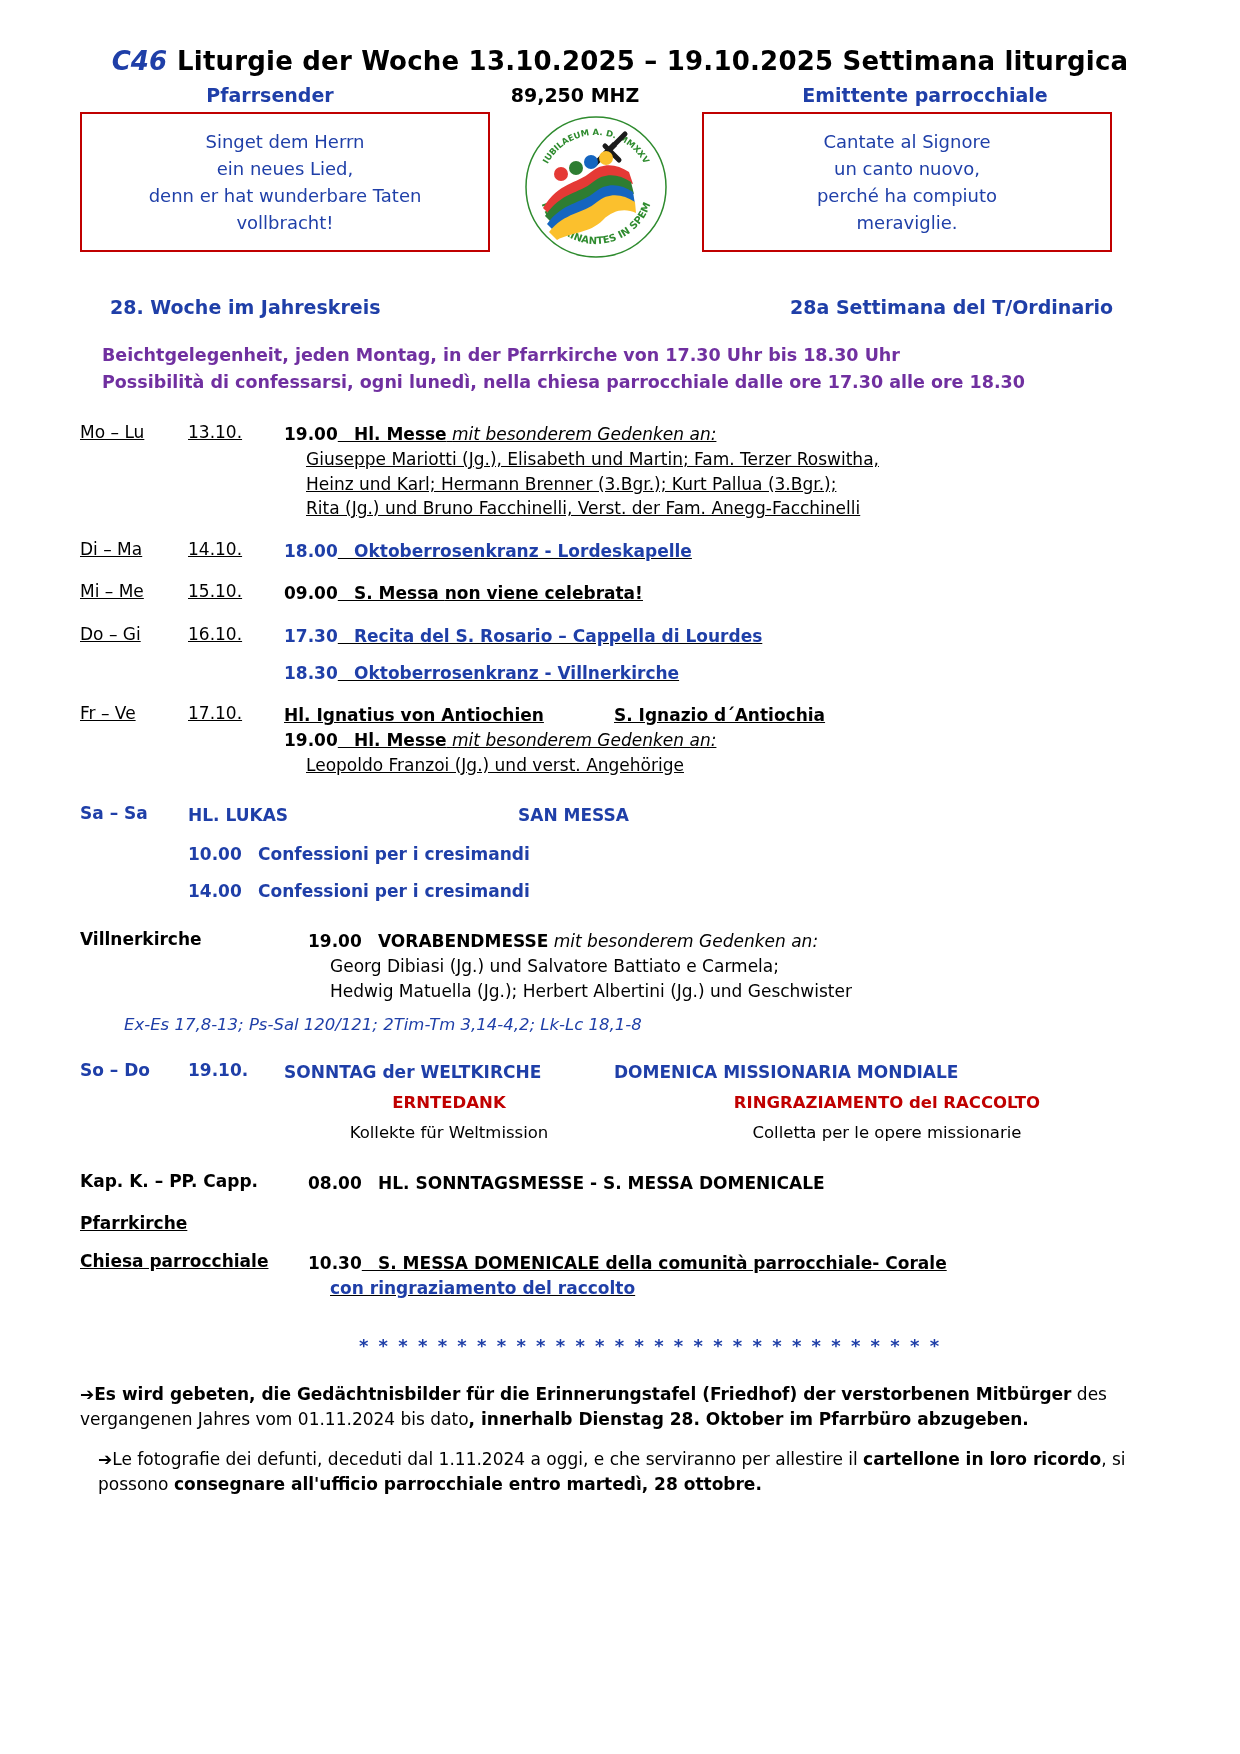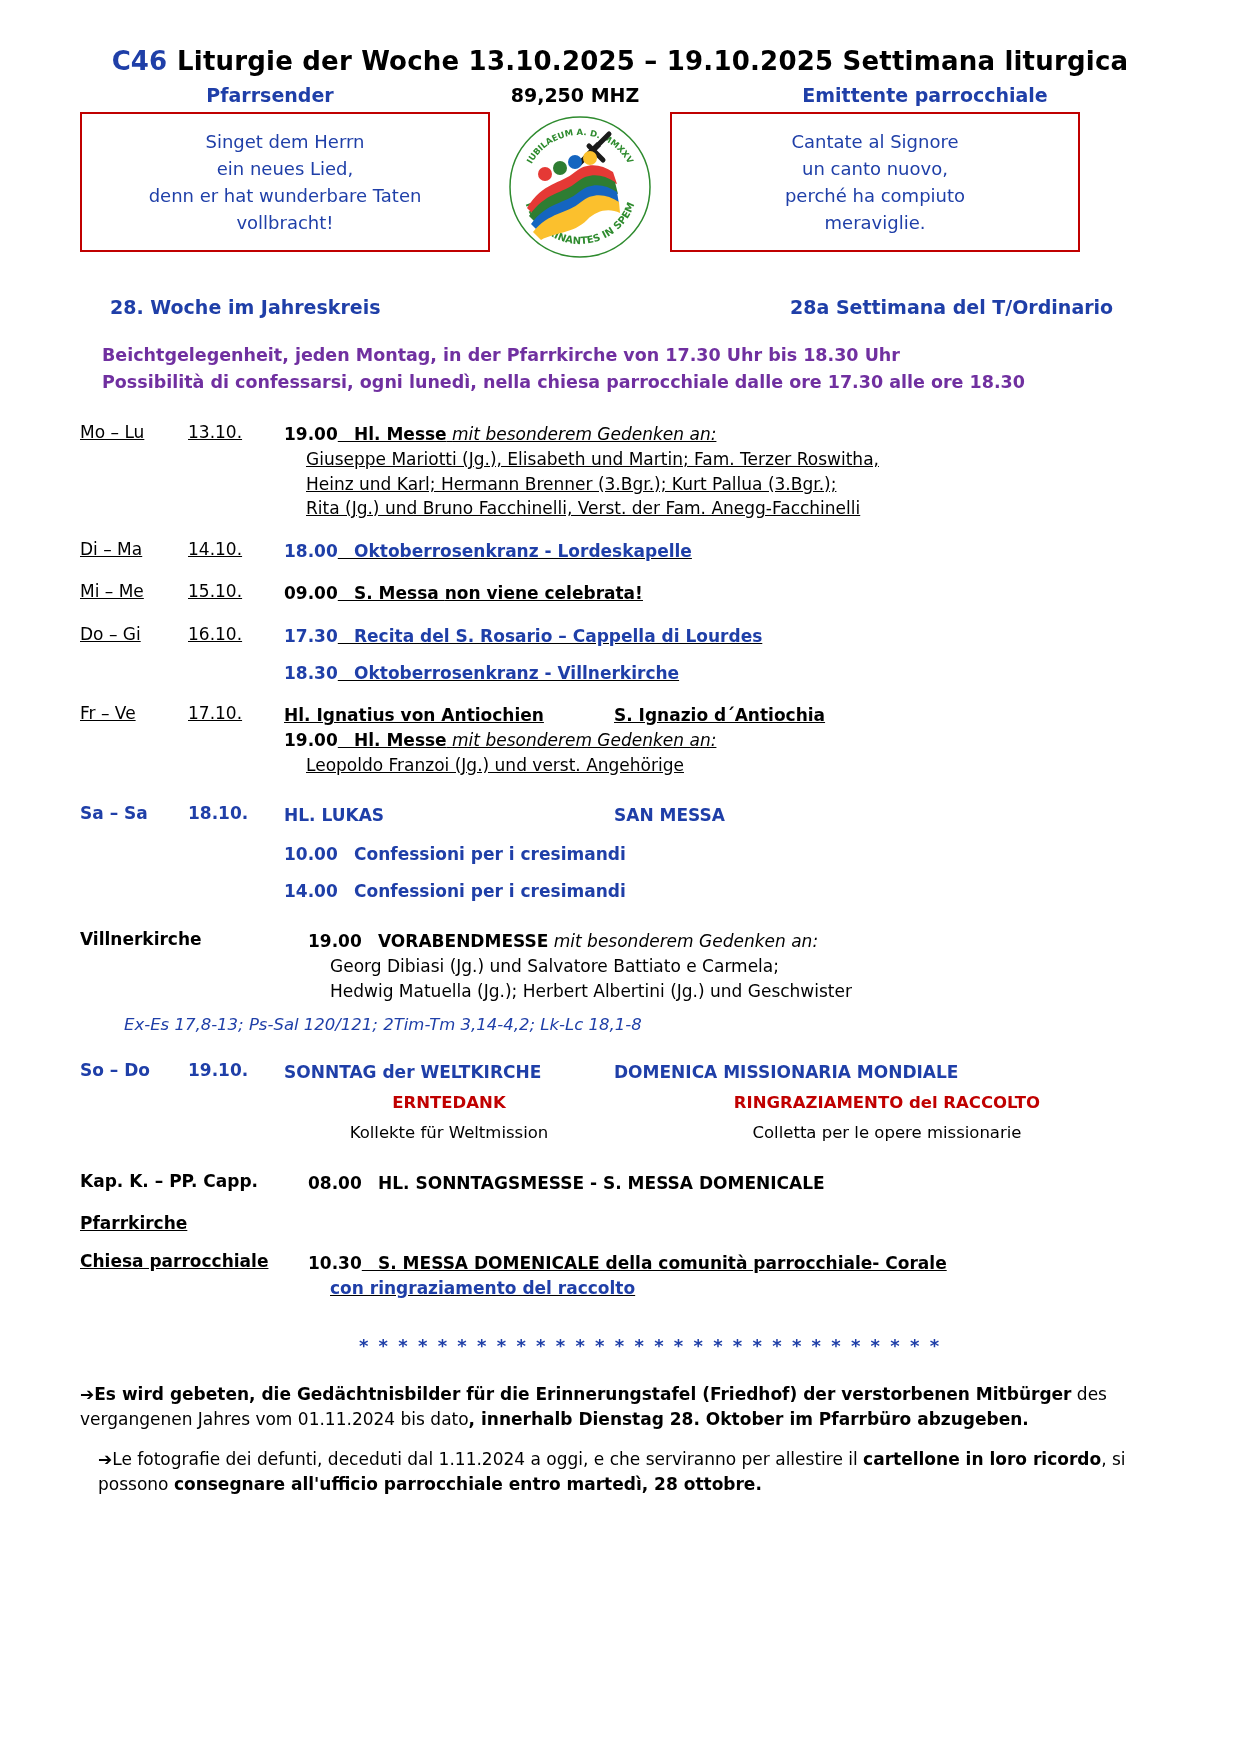--- a/index.html
+++ b/index.html
@@ -28,20 +28,21 @@
     align-items: baseline;
     justify-content: center;
     gap: 10px;
     white-space: nowrap;
     margin-top: 16px;
   }
   .title-code {
     color: #1f3fa8;
     font-weight: bold;
     font-size: 26px;
+    font-style: italic;
   }
   .title-main {
     color: #000;
     font-weight: bold;
     font-size: 26px;
     letter-spacing: 0.2px;
   }
 
   .subhead-row {
     display: flex;
@@ -52,21 +53,21 @@
     color: #1f3fa8;
   }
   .subhead-left { width: 380px; text-align: center; }
   .subhead-mid  { width: 230px; text-align: center; color: #000; }
   .subhead-right{ flex: 1; text-align: center; }
 
   .boxes-row {
     display: flex;
     align-items: flex-start;
     margin-top: 6px;
-    gap: 0px;
+    gap: 16px;
   }
   .quote-box {
     border: 2px solid #c00000;
     width: 410px;
     min-height: 140px;
     box-sizing: border-box;
     padding: 14px 10px;
     text-align: center;
     color: #1f3fa8;
     font-size: 18px;
@@ -320,21 +321,20 @@
           <span class="ital">mit besonderem Gedenken an:</span>
         </div>
         <div class="indent">
           <div>Leopoldo Franzoi (Jg.) und verst. Angehörige</div>
         </div>
       </div>
     </div>
 
     <div class="row gap-top-lg">
       <div class="c-day bold blue">Sa – Sa</div>
-      <div class="c-date bold blue">18.10.</div>
       <div class="c-body">
         <div class="two-col">
           <div class="left bold blue">HL. LUKAS</div>
           <div class="right bold blue">SAN MESSA</div>
         </div>
         <div style="margin-top:14px">
           <span class="time blue">10.00</span>
           &nbsp;&nbsp;<span class="bold blue">Confessioni per i cresimandi</span>
         </div>
         <div style="margin-top:12px">

